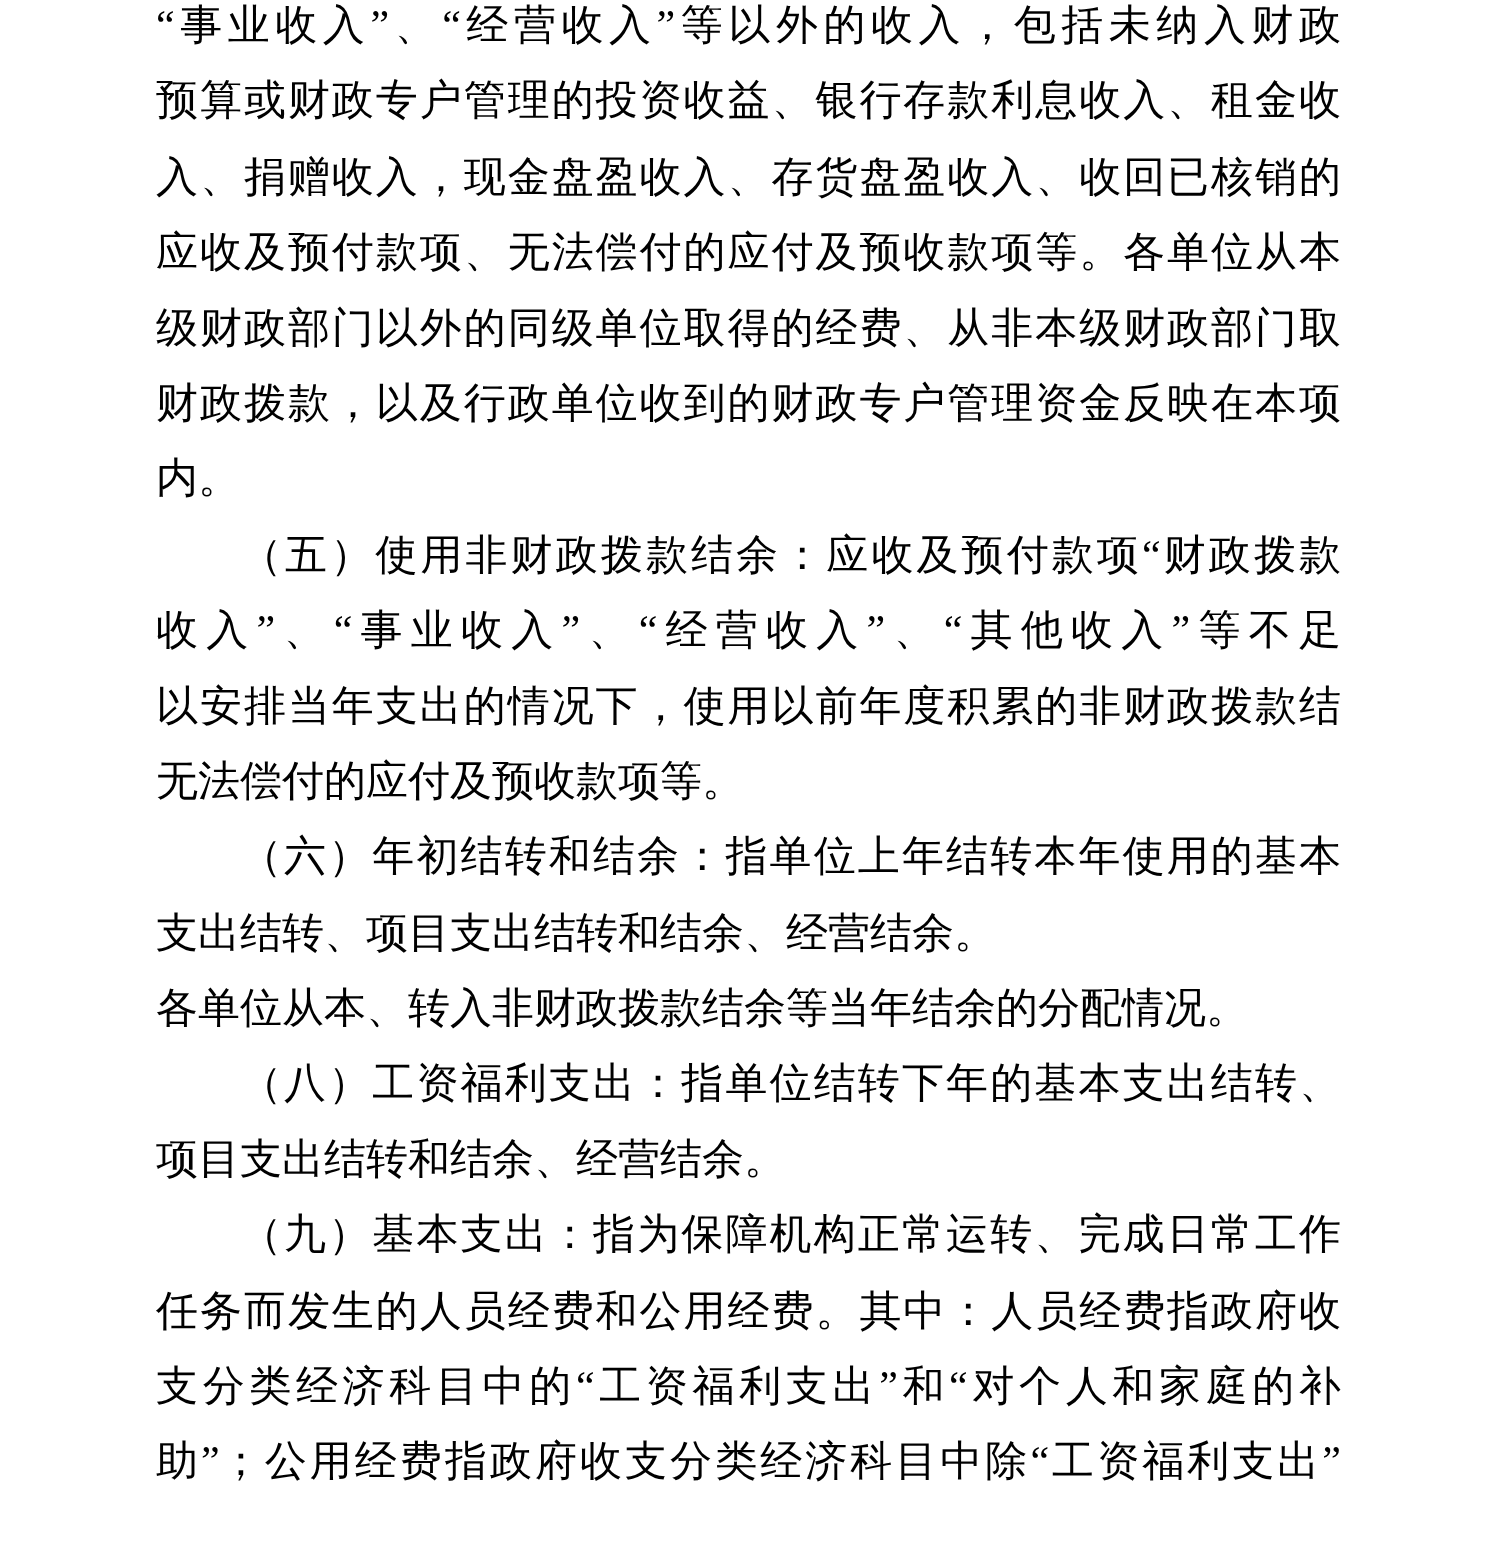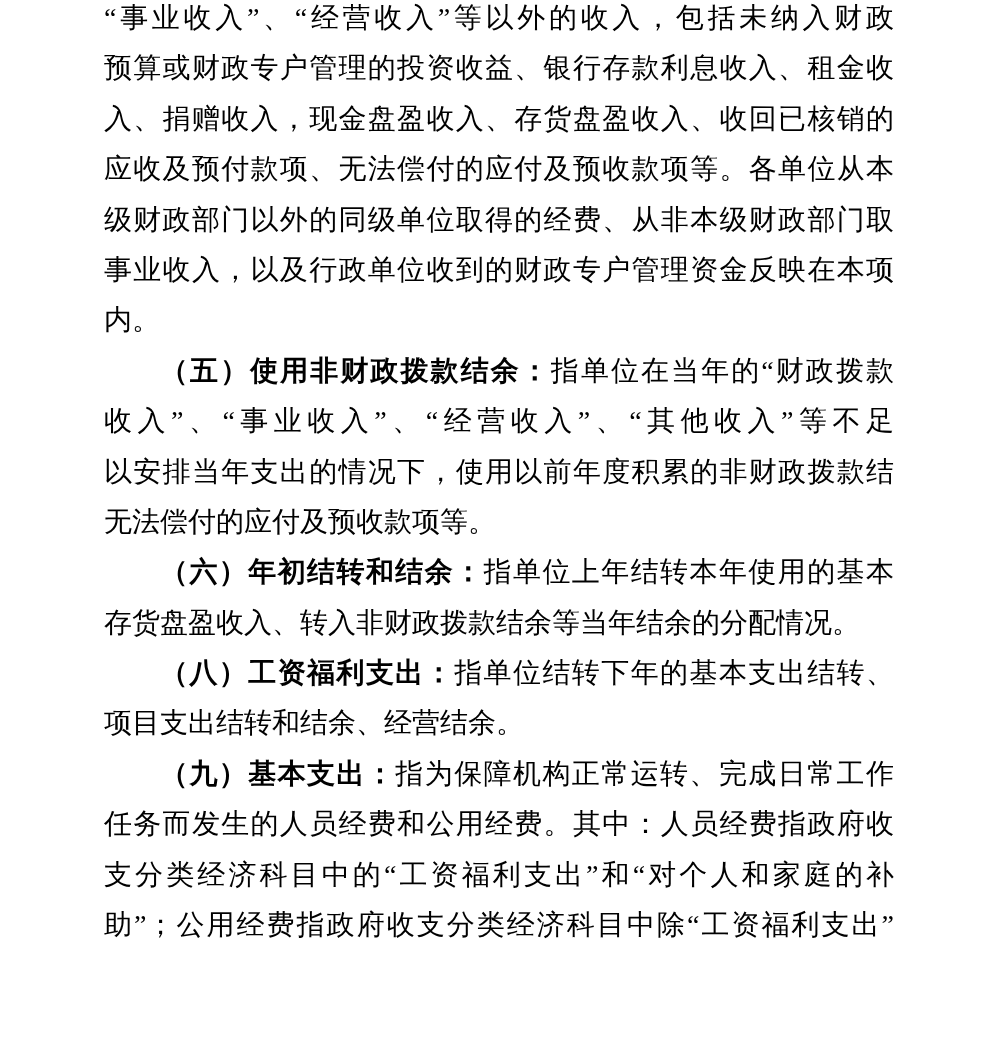--- a/index.html
+++ b/index.html
@@ -38,49 +38,50 @@
   
   .last {
     text-align: left;
     text-align-last: left;
   }
   
   .indent {
     padding-left: 56px;
   }
   .lead {
-    font-weight: 700;
+    font-weight: 400;
   }
 </style>
 </head>
 <body>
 
 <div class="page">
   <div class="text-col">
 
     <div class="line j">“事业收入”、“经营收入”等以外的收入，包括未纳入财政</div>
     <div class="line j">预算或财政专户管理的投资收益、银行存款利息收入、租金收</div>
     <div class="line j">入、捐赠收入，现金盘盈收入、存货盘盈收入、收回已核销的</div>
     <div class="line j">应收及预付款项、无法偿付的应付及预收款项等。各单位从本</div>
     <div class="line j">级财政部门以外的同级单位取得的经费、从非本级财政部门取</div>
-    <div class="line j">事业收入，以及行政单位收到的财政专户管理资金反映在本项</div>
+    <div class="line j">财政拨款，以及行政单位收到的财政专户管理资金反映在本项</div>
     <div class="line last">内。</div>
 
     <div class="line j indent">
-      <span class="lead">（五）使用非财政拨款结余：</span><span>指单位在当年的“财政拨款</span>
+      <span class="lead">（五）使用非财政拨款结余：</span><span>应收及预付款项“财政拨款</span>
     </div>
     <div class="line j">收入”、“事业收入”、“经营收入”、“其他收入”等不足</div>
     <div class="line j">以安排当年支出的情况下，使用以前年度积累的非财政拨款结</div>
     <div class="line last">无法偿付的应付及预收款项等。</div>
 
     <div class="line j indent">
       <span class="lead">（六）年初结转和结余：</span><span>指单位上年结转本年使用的基本</span>
     </div>
+    <div class="line last">支出结转、项目支出结转和结余、经营结余。</div>
 
-    <div class="line last">存货盘盈收入、转入非财政拨款结余等当年结余的分配情况。</div>
+    <div class="line last">各单位从本、转入非财政拨款结余等当年结余的分配情况。</div>
 
     <div class="line j indent">
       <span class="lead">（八）工资福利支出：</span><span>指单位结转下年的基本支出结转、</span>
     </div>
     <div class="line last">项目支出结转和结余、经营结余。</div>
 
     <div class="line j indent">
       <span class="lead">（九）基本支出：</span><span>指为保障机构正常运转、完成日常工作</span>
     </div>
     <div class="line j">任务而发生的人员经费和公用经费。其中：人员经费指政府收</div>

